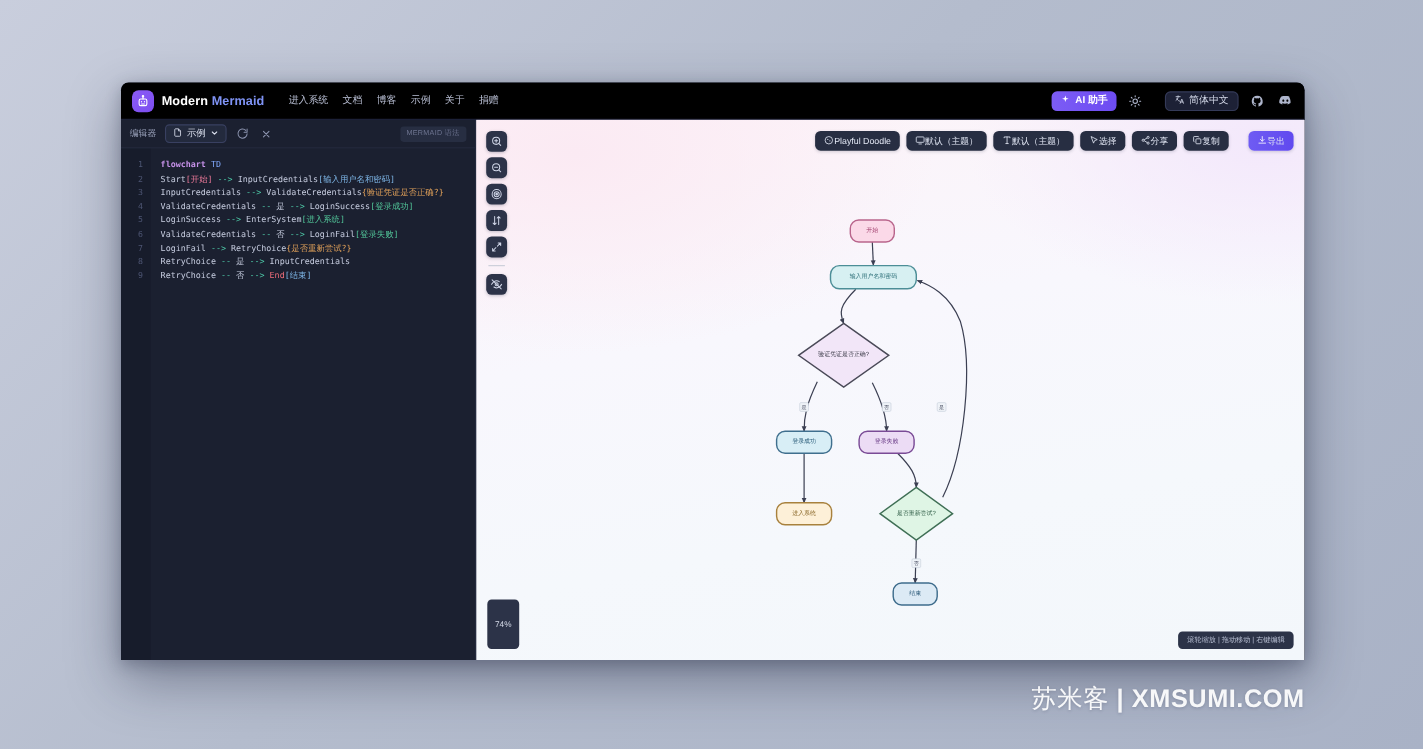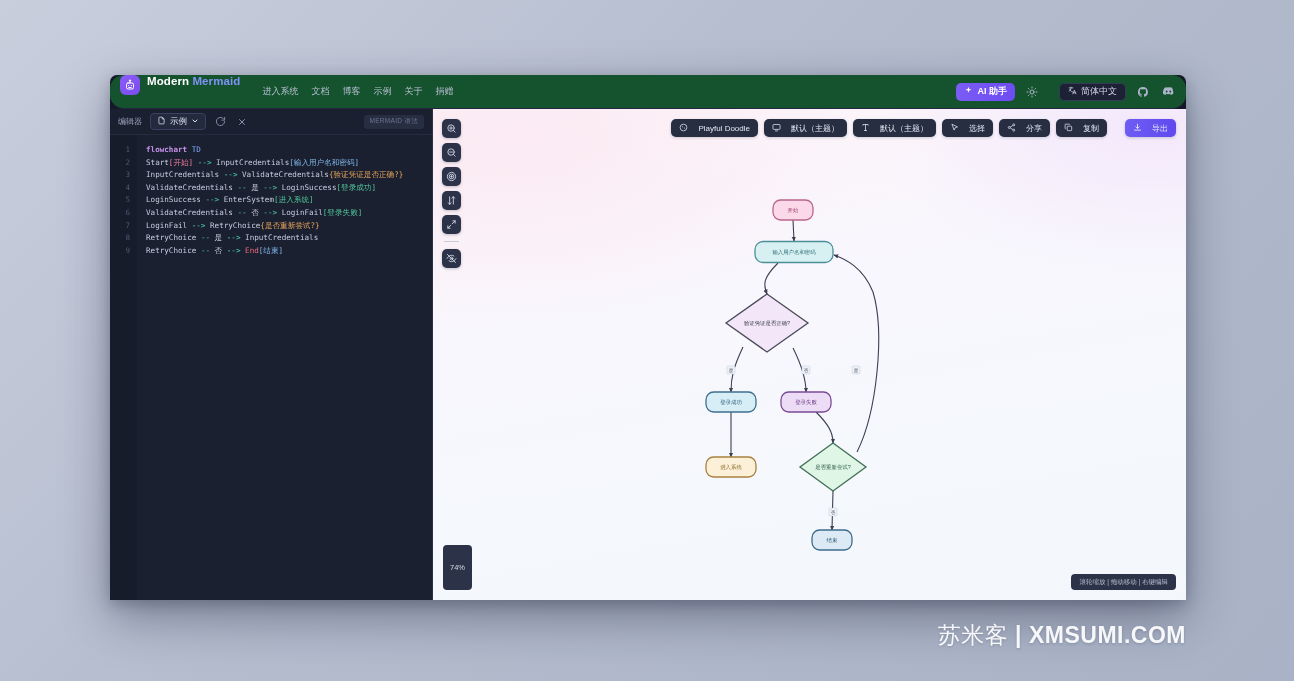--- a/index.html
+++ b/index.html
@@ -20,25 +20,24 @@
     background: #151827;
     border-radius: 7px 7px 0 0;
     box-shadow: 0 18px 48px rgba(25,30,55,.40), 0 4px 14px rgba(25,30,55,.25);
     overflow: hidden;
     display: flex; flex-direction: column;
   }
 
   
   #topnav {
     height: 34px; flex: 0 0 34px;
-    background: #14532d;
-    display: flex; 
+    background: #000000;
+    display: flex; align-items: center;
     padding: 0 10px 0 10px;
     border-bottom: 1px solid #232741;
-    border-radius: 14px;
   }
   .logo-badge {
     width: 20px; height: 20px; border-radius: 6px;
     background: linear-gradient(140deg,#8b5cf6,#7c4df0);
     display: flex; align-items: center; justify-content: center;
     margin-right: 7px; flex: 0 0 20px;
   }
   .brand { font-size: 11.5px; font-weight: bold; color: #ffffff; letter-spacing: .1px; white-space: nowrap;}
   .brand .accent { color: #7f93f5; }
   #nav-links { display: flex; align-items: center; gap: 13px; margin-left: 22px; }
@@ -137,21 +136,21 @@
   #tool-sep { height: 1px; background: #c9ccd8; margin: 2px 2px; }
 
   
   #diagram-toolbar {
     position: absolute; right: 10px; top: 10px; z-index: 6;
     display: flex; align-items: center; gap: 6px;
   }
   .dt-btn {
     height: 18px; border-radius: 5px; background: #272e42;
     color: #e2e7f4; font-size: 8px; display: flex; align-items: center;
-    gap: 10px; padding: 0 8px; cursor: pointer; white-space: nowrap;
+    gap: 0; padding: 0 8px; cursor: pointer; white-space: nowrap;
     box-shadow: 0 1px 3px rgba(30,35,60,.20);
   }
   .dt-btn.primary { background: linear-gradient(95deg,#6f5cf3,#6049ef); margin-left: 12px; }
 
   
   #zoom-badge {
     position: absolute; left: 10px; bottom: 10px; z-index: 6;
     background: #2c3348; color: #d7dcea; font-size: 7.5px;
     border-radius: 4px; padding: 18px 7px; cursor: pointer; white-space: nowrap;
   }

